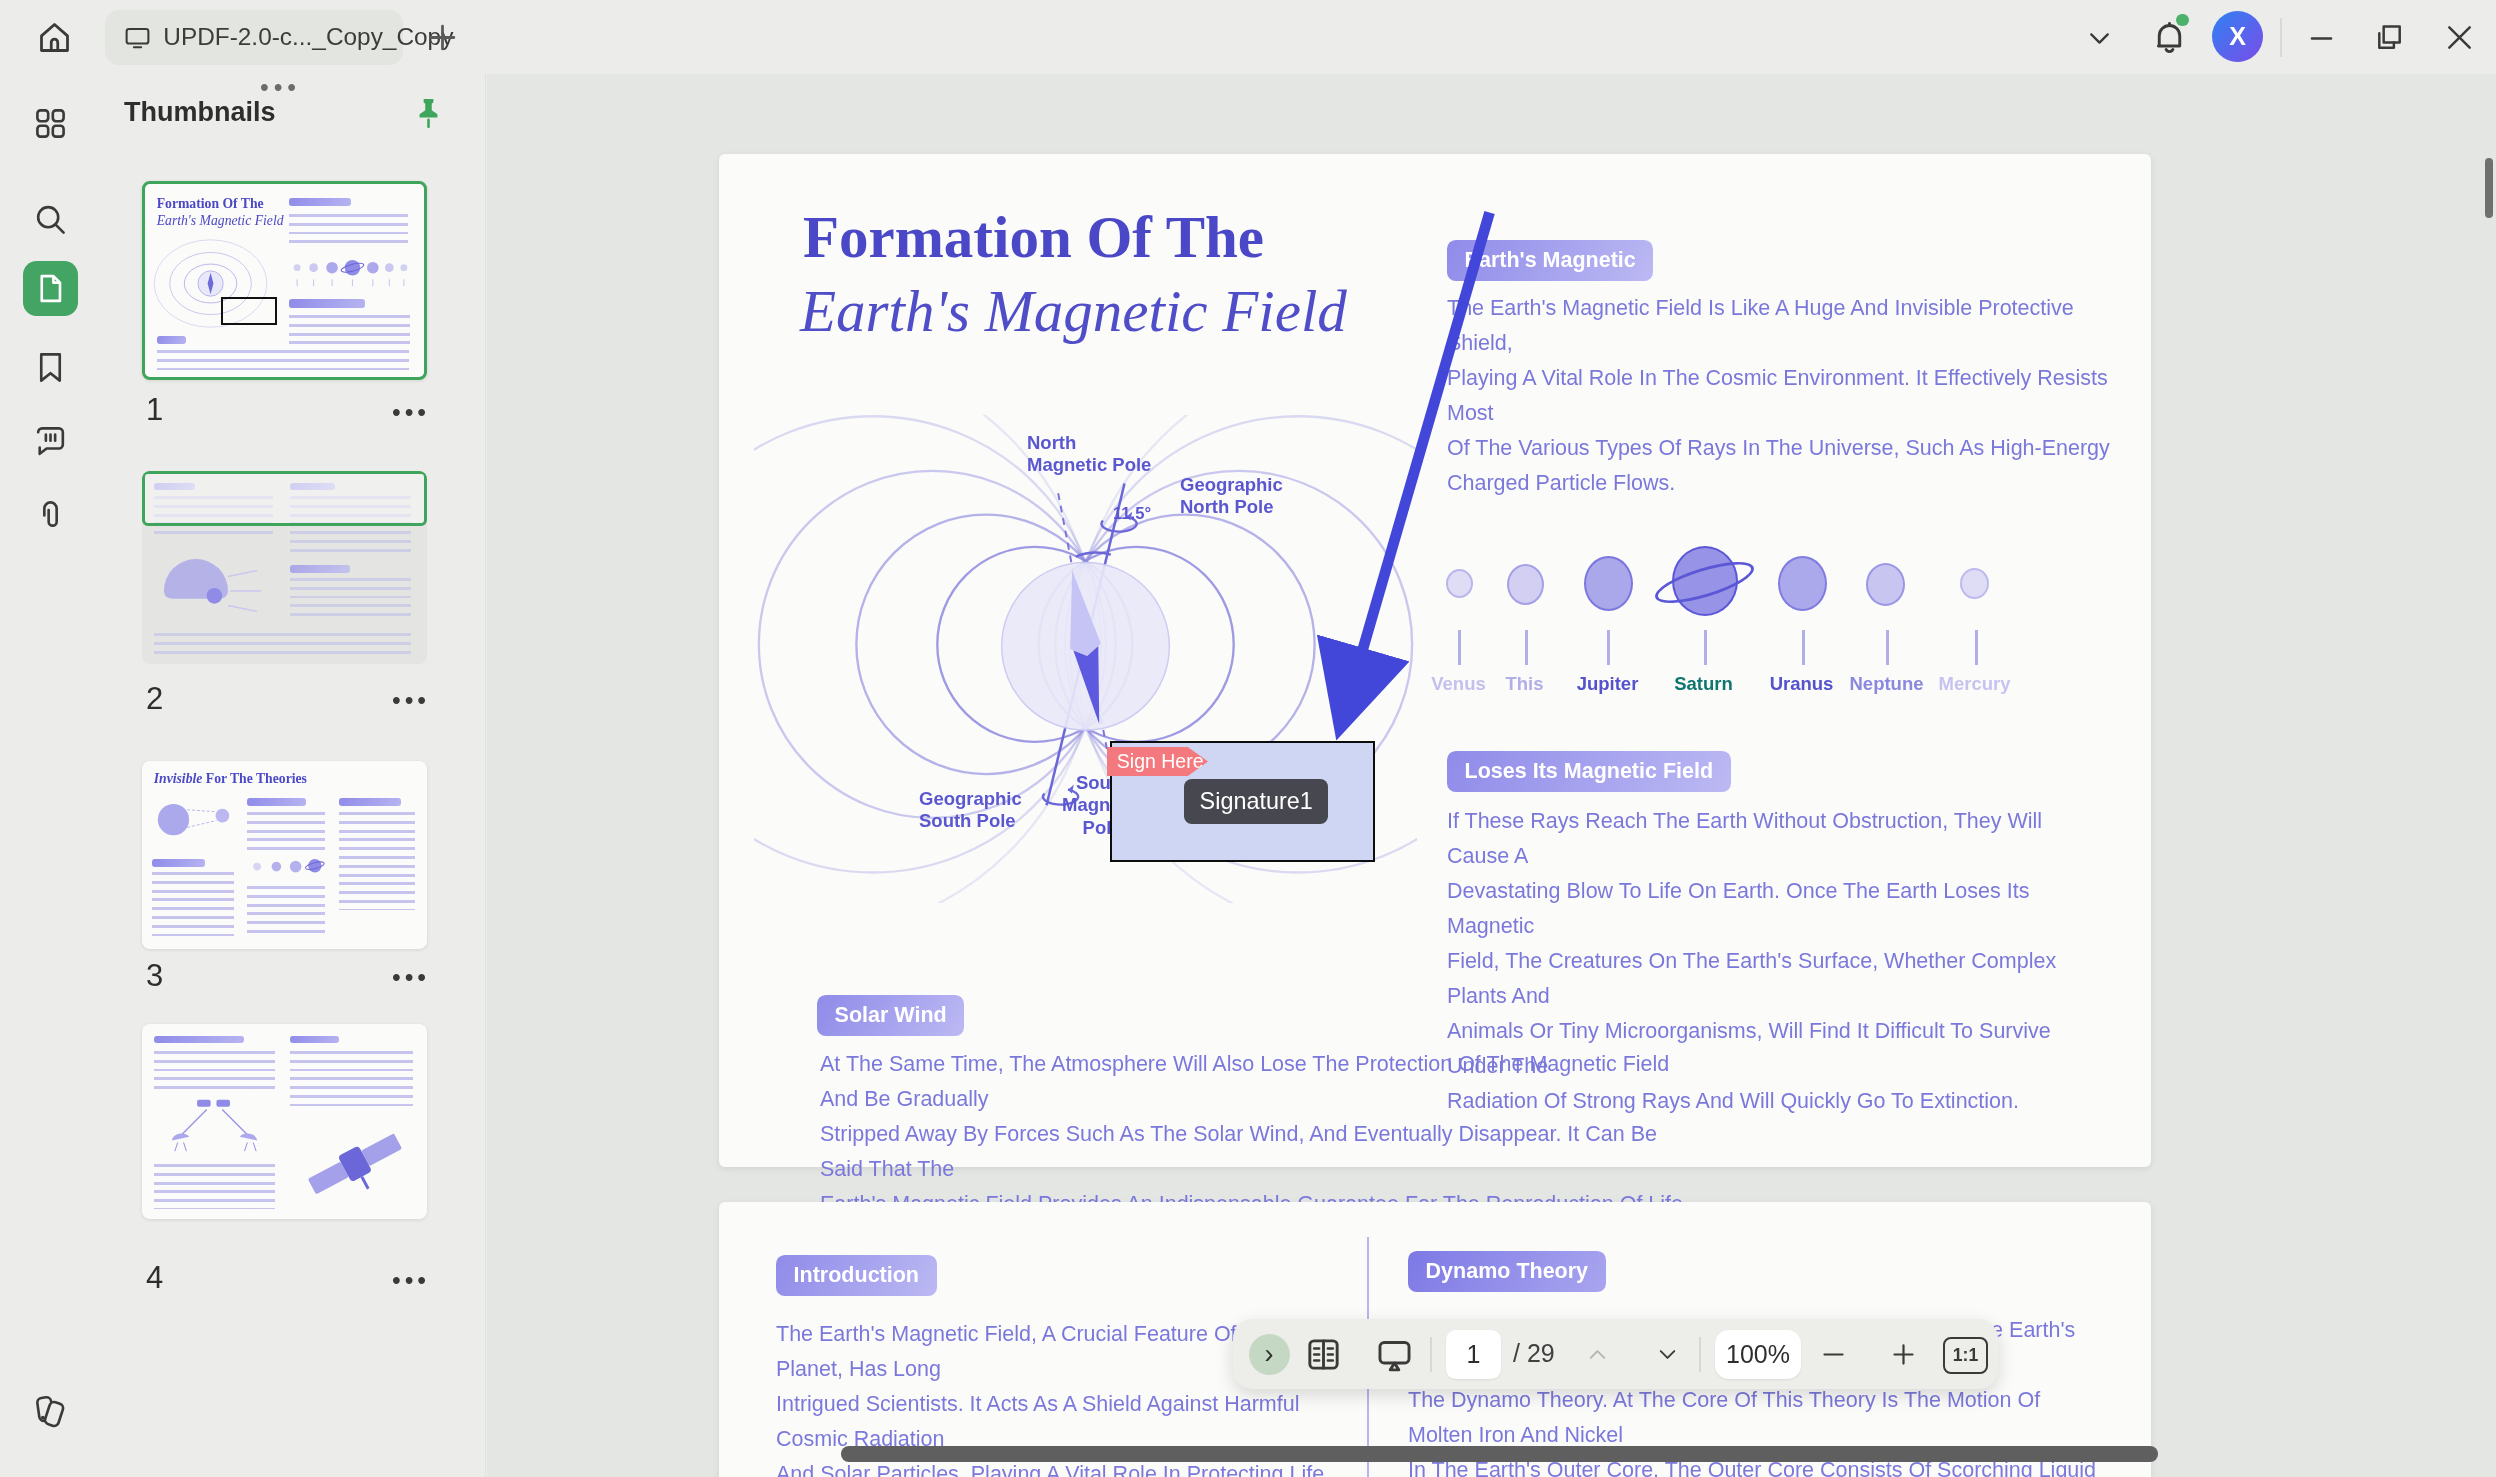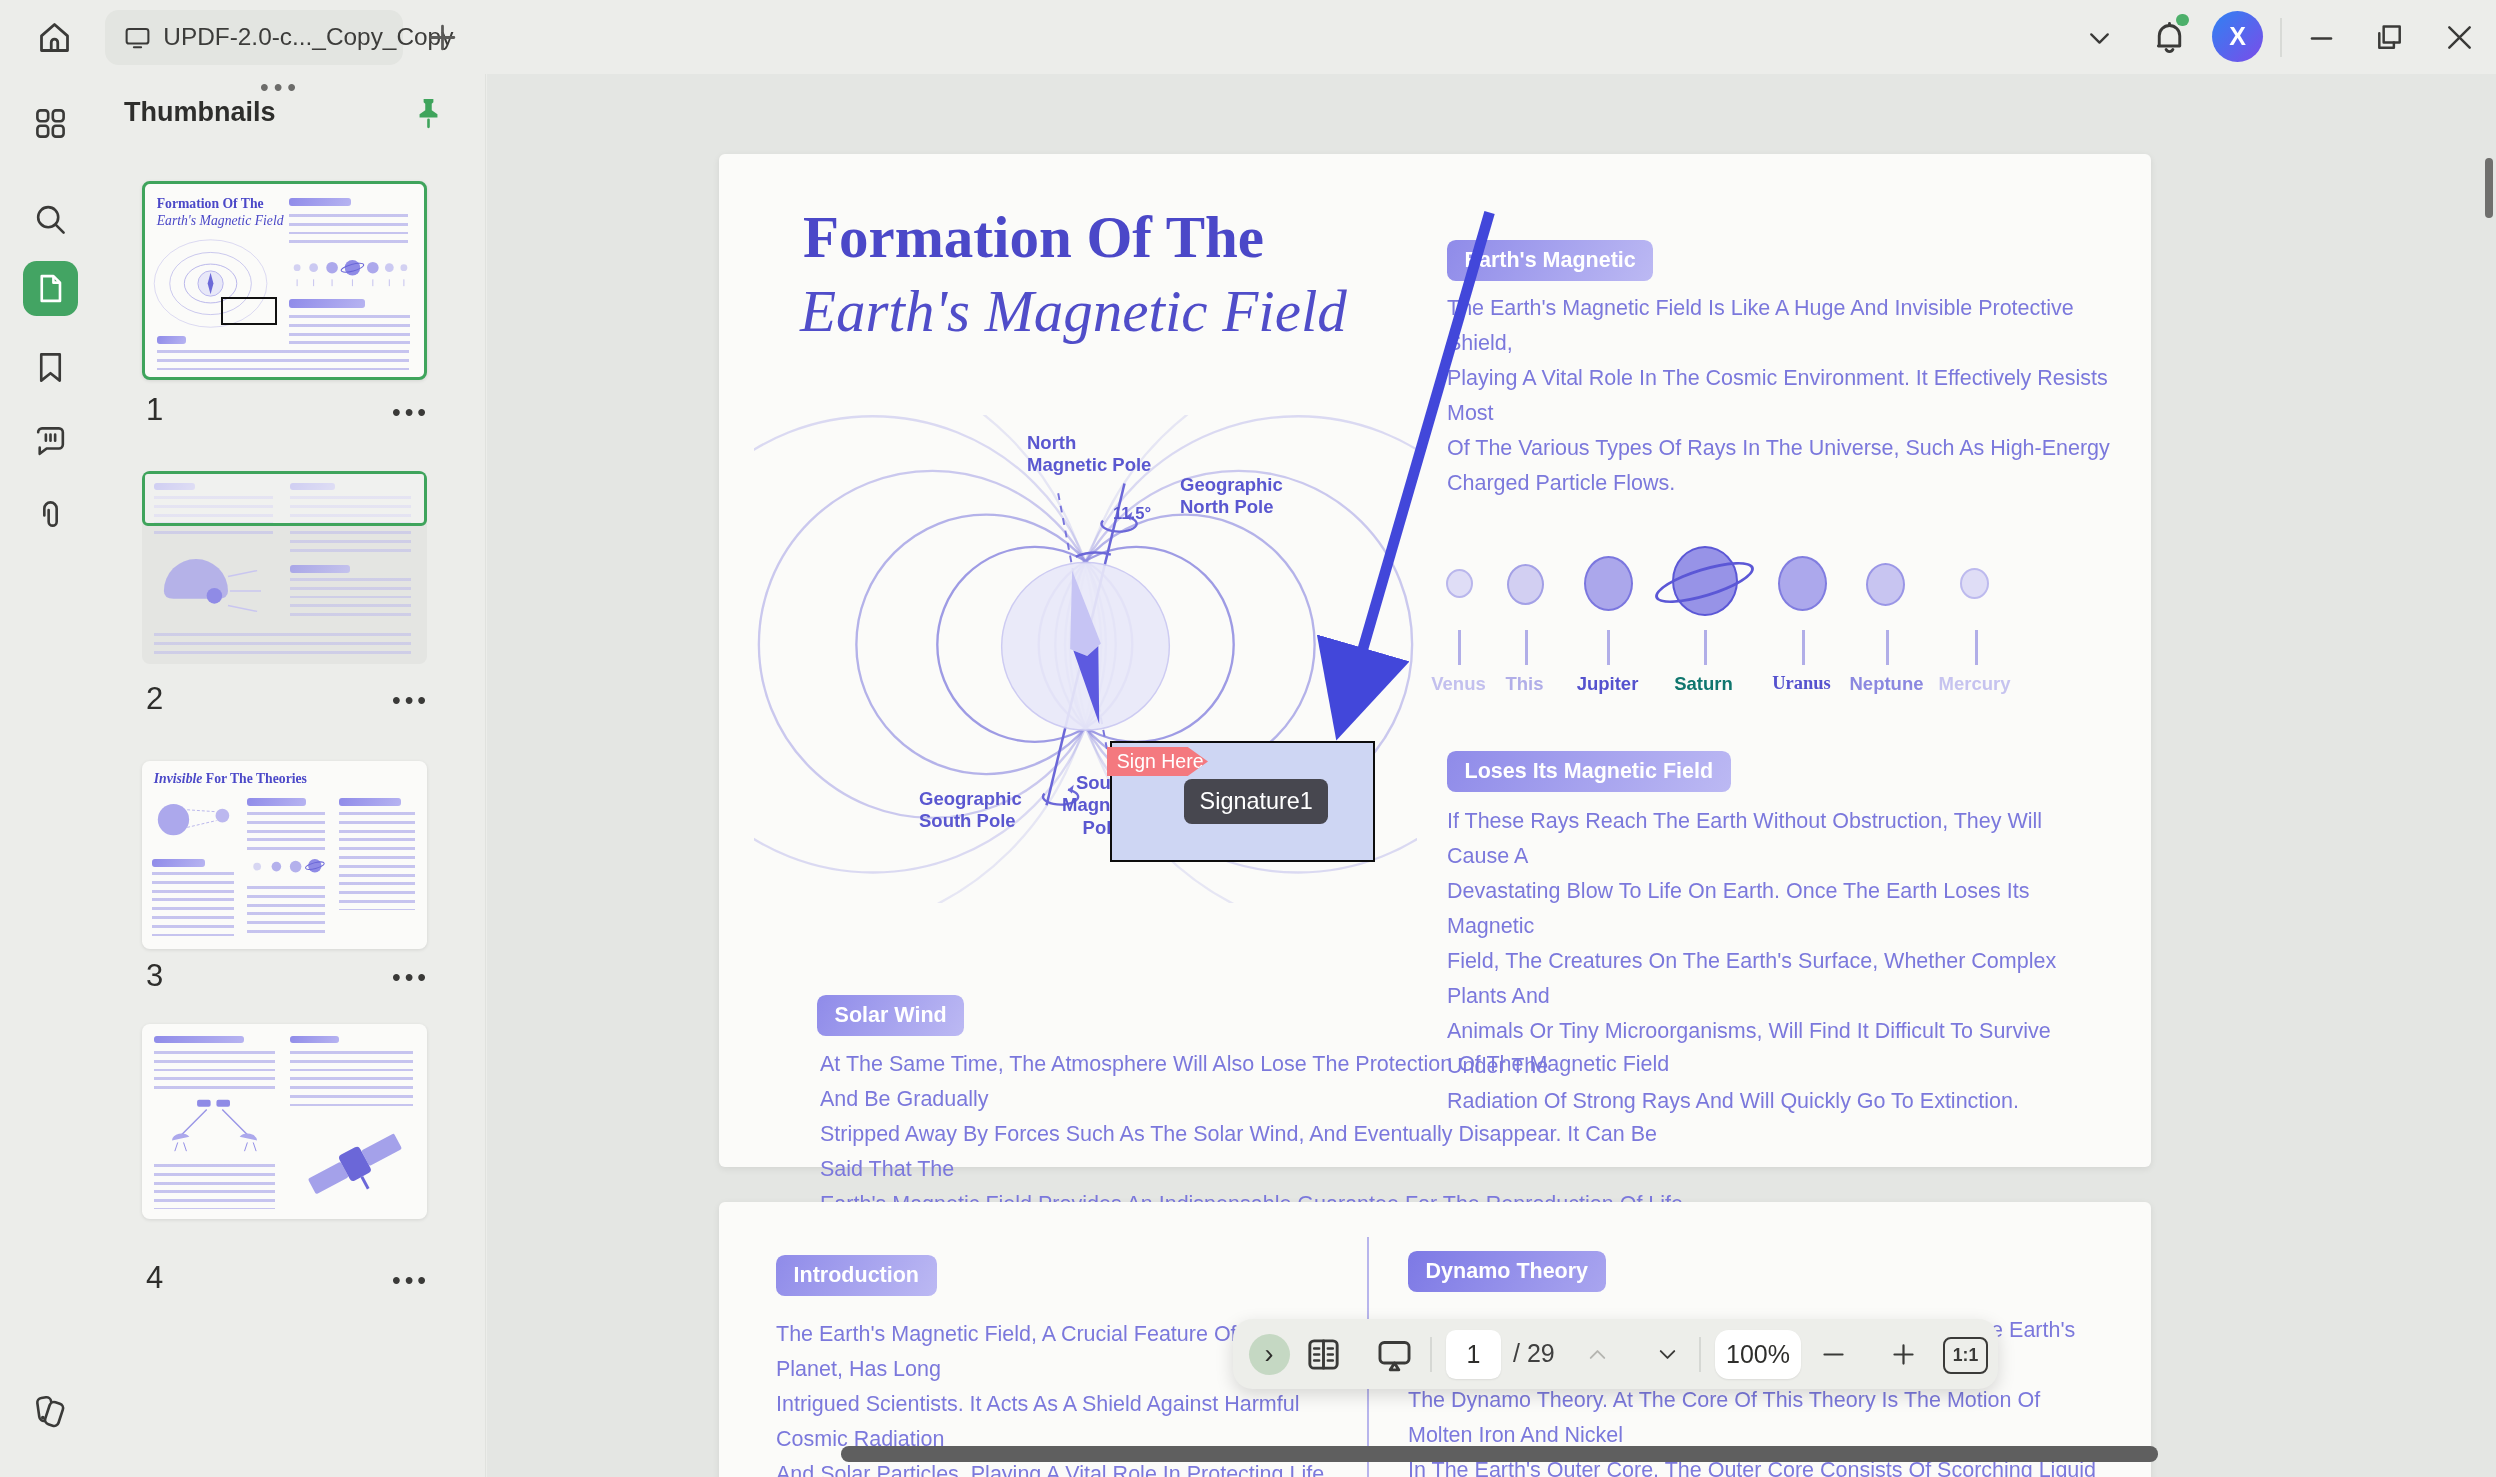--- a/index.html
+++ b/index.html
@@ -511,21 +511,21 @@
     <div class="ptick" style="left:806px;top:476px;"></div>
     <div class="ptick" style="left:888px;top:476px;"></div>
     <div class="ptick" style="left:985px;top:476px;"></div>
     <div class="ptick" style="left:1083px;top:476px;"></div>
     <div class="ptick" style="left:1167px;top:476px;"></div>
     <div class="ptick" style="left:1256px;top:476px;"></div>
     <div class="plabel" style="left:686px;top:519px;color:#c3c0ee;">Venus</div>
     <div class="plabel" style="left:752px;top:519px;color:#b1aee8;">This</div>
     <div class="plabel" style="left:835px;top:519px;color:#5552ce;">Jupiter</div>
     <div class="plabel" style="left:931px;top:519px;color:#0f766e;">Saturn</div>
-    <div class="plabel" style="left:1029px;top:519px;color:#5552ce;font-family:Liberation Serif, serif;">Uranus</div>
+    <div class="plabel" style="left:1029px;top:519px;color:#5552ce;">Uranus</div>
     <div class="plabel" style="left:1114px;top:519px;color:#8b88e0;">Neptune</div>
     <div class="plabel" style="left:1202px;top:519px;color:#c6c3ef;">Mercury</div>
 
     <div class="badge" style="left:728px;top:597px;">Loses Its Magnetic Field</div>
     <div class="body-txt" style="left:728px;top:650px;width:663px;">If These Rays Reach The Earth Without Obstruction, They Will Cause A
 Devastating Blow To Life On Earth. Once The Earth Loses Its Magnetic
 Field, The Creatures On The Earth's Surface, Whether Complex Plants And
 Animals Or Tiny Microorganisms, Will Find It Difficult To Survive Under The
 Radiation Of Strong Rays And Will Quickly Go To Extinction.</div>
 

